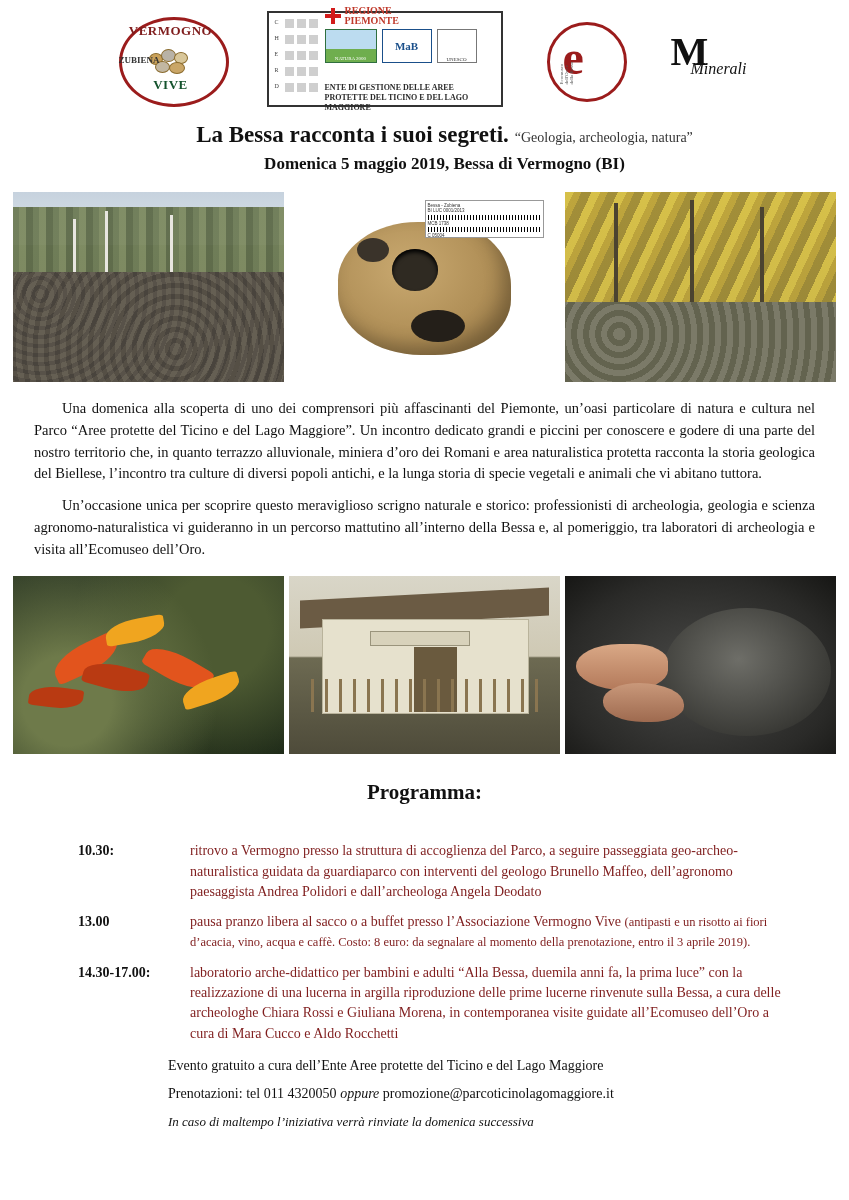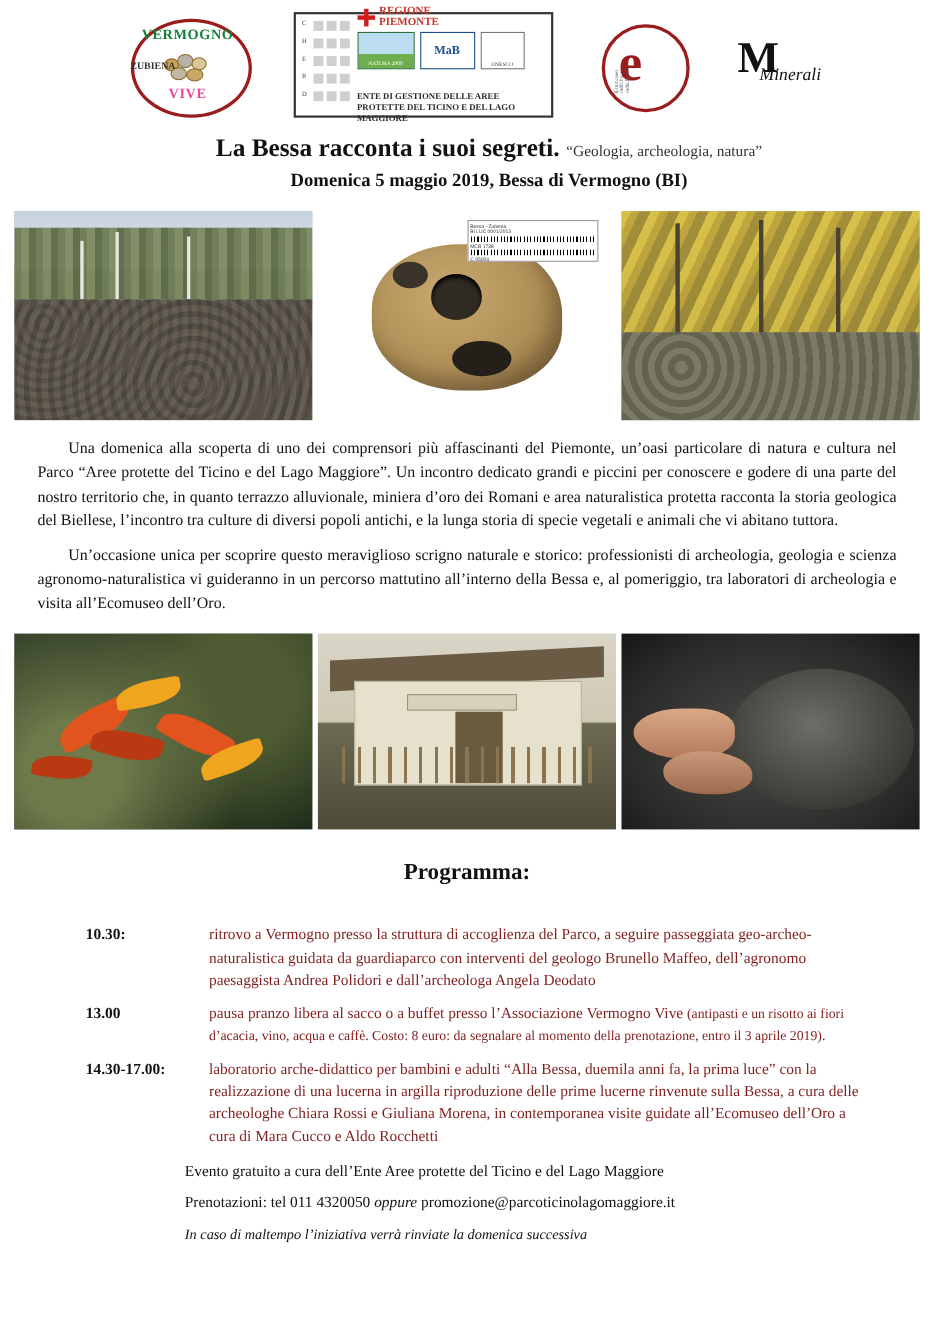--- a/index.html
+++ b/index.html
@@ -27,29 +27,29 @@
   .logo-vermogno {
     width: 104px; height: 96px;
     position: relative;
   }
   .logo-vermogno .oval {
     position:absolute; left:0; top:6px; width:104px; height:84px;
     border: 3px solid #9b1c1c; border-radius: 50%;
   }
   .logo-vermogno .txt-top {
     position:absolute; top:12px; left:0; width:104px; text-align:center;
-    font-size: 13px; font-weight: bold; color:#15803d; letter-spacing: .5px;
+    font-size: 13px; font-weight: bold; color:#7f1d1d; letter-spacing: .5px;
   }
   .logo-vermogno .txt-mid {
     position:absolute; top:44px; left:0; width:104px; 
     font-size: 9px; font-weight: bold; color:#333;
   }
   .logo-vermogno .txt-bot {
     position:absolute; top:66px; left:0; width:104px; text-align:center;
-    font-size: 13px; font-weight: bold; color:#ec4899; letter-spacing: .5px;
+    font-size: 13px; font-weight: bold; color:#14532d; letter-spacing: .5px;
   }
   .logo-vermogno .stones {
     position:absolute; top:36px; left:28px; width:48px; height:26px;
   }
   .logo-vermogno .stones i {
     position:absolute; display:block; background:#c9a15a; border:1px solid #8a6b2d; border-radius:50%;
   }
 
   .logo-block {
     border: 2px solid #333;

